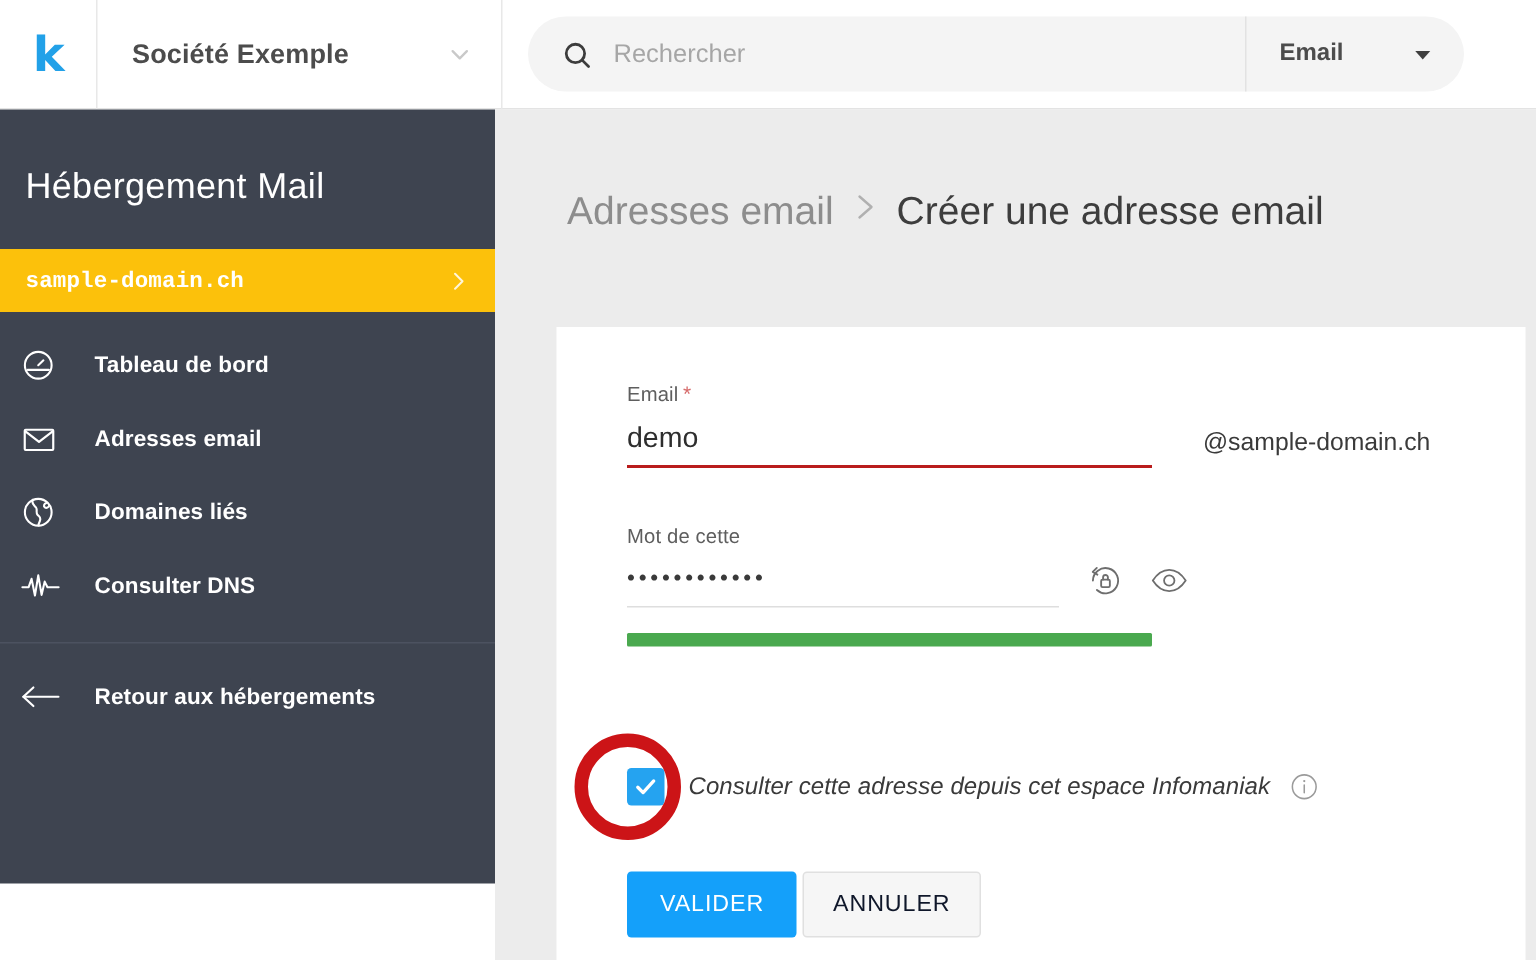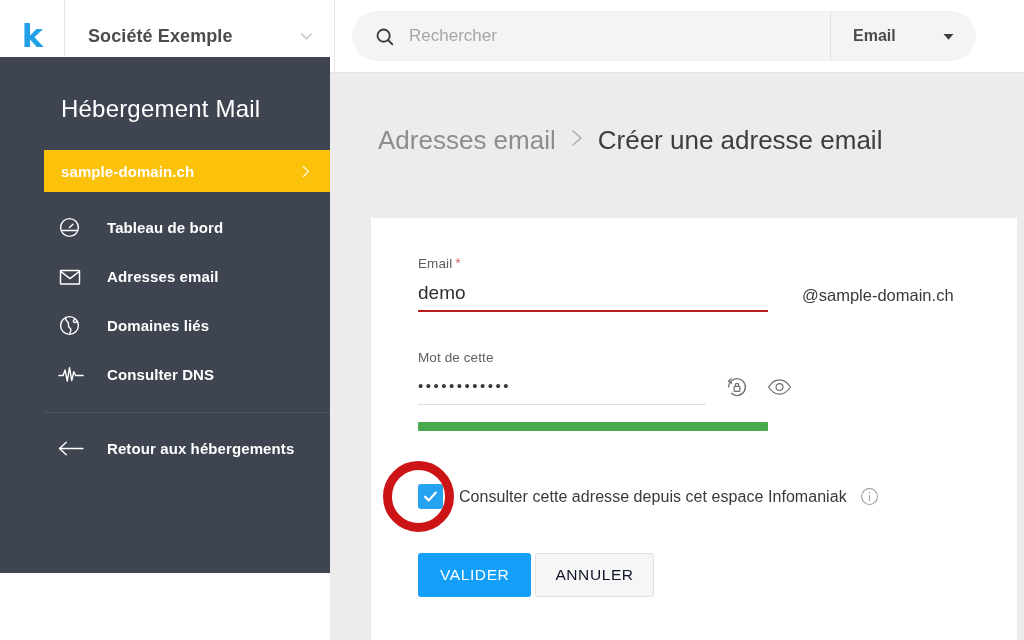--- a/index.html
+++ b/index.html
@@ -56,35 +56,34 @@
   .search-sep { width: 1px; height: 50px; background: #e2e2e2; }
   .search-filter {
     width: 145px; height: 50px; display: flex; align-items: center;
     padding: 0 20px 0 22px;
   }
   .search-filter-label { font-size: 16px; font-weight: 700; color: #4c4c4c; }
   .search-filter-caret { margin-left: auto; display: flex; }
 
   
   .sidebar {
-    position: absolute; left: 0; top: 57px; width: 330px; height: 516px;
+    position: absolute; left: 0; top: 73px; width: 330px; height: 516px;
     background: #3e4450;
-    padding-left: 44px;
   }
   .sidebar-title {
     color: #ffffff; font-size: 24px; font-weight: 400;
     padding: 38px 0 0 17px; letter-spacing: 0.2px;
   }
   .domain-row {
     margin-top: 27px;
     height: 42px; background: #fcc10b;
     display: flex; align-items: center; padding: 0 16px 0 17px;
   }
   .domain-label {
-    color: #ffffff; font-size: 15px; font-weight: 700; letter-spacing: 0.1px;
+    color: #ffffff; font-size: 15px; font-weight: 700; letter-spacing: 0.1px; font-family: Liberation Mono, monospace;
   }
   .domain-chevron { margin-left: auto; display: flex; color: #ffffff; opacity: .85; }
 
   .nav { padding-top: 11px; text-align: right; }
   .nav-item {
     display: flex; align-items: center;
     height: 49px; padding-left: 14px;
     cursor: pointer;
   }
   .nav-icon {
@@ -164,21 +163,21 @@
   .icon-btn { display: flex; cursor: pointer; color: #6e6e6e; }
 
   .strength-bar {
     width: 350px; height: 9px; background: #4aa94f;
     margin-top: 17px; border-radius: 1px;
   }
 
   
   .check-row {
     display: flex; align-items: center;
-    margin-top: 53px; position: relative;
+    margin-top: 81px; position: relative; font-style: italic;
   }
   .checkbox {
     width: 25px; height: 25px; background: #25a3f0; border-radius: 3px;
     display: flex; align-items: center; justify-content: center;
     cursor: pointer; flex: 0 0 auto;
   }
   .check-label {
     font-size: 16px; color: #3a3a3a; margin-left: 16px; letter-spacing: .05px;
   }
   .info-icon { margin-left: 13px; display: flex; cursor: pointer; }

